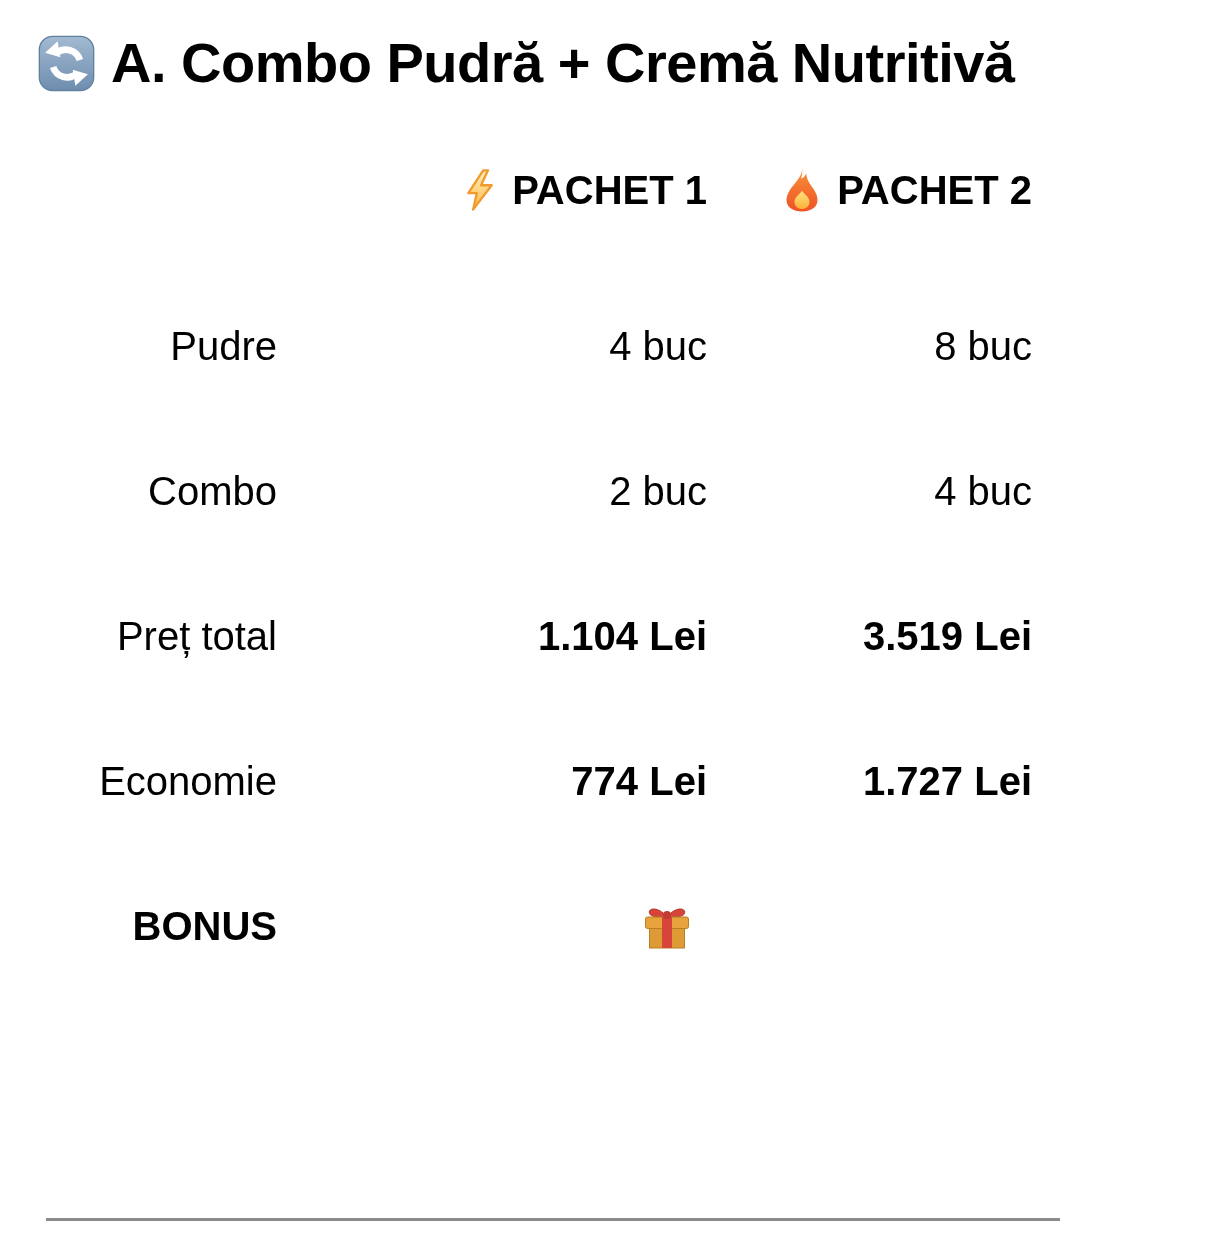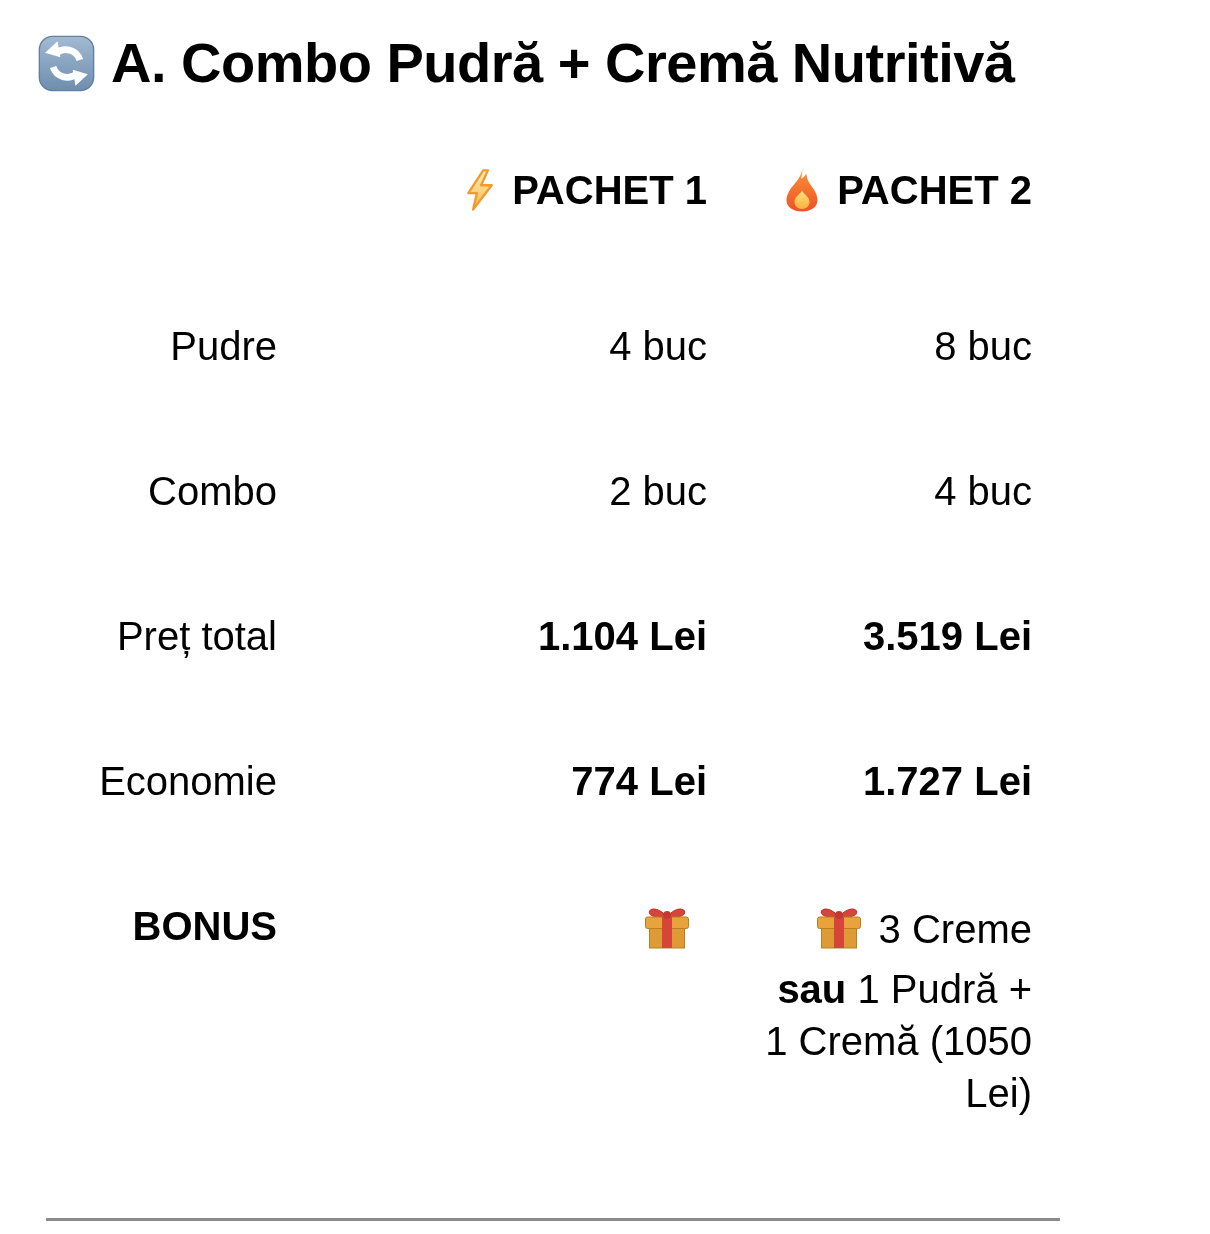--- a/index.html
+++ b/index.html
@@ -159,31 +159,19 @@
           <svg width="50" height="51" viewBox="0 0 50 50">
             <path d="M24.5 16 C16 5.5 5.5 7.5 7.5 13 C8.8 16.3 16.5 17 24.5 16 Z" fill="#d7453a" stroke="#b2352c" stroke-width="1"></path>
             <path d="M25.5 16 C34 5.5 44.5 7.5 42.5 13 C41.2 16.3 33.5 17 25.5 16 Z" fill="#d7453a" stroke="#b2352c" stroke-width="1"></path>
             <rect x="3.5" y="16.5" width="43" height="11.5" rx="2" fill="#e8a33d" stroke="#b97f22" stroke-width="1"></rect>
             <rect x="7.5" y="28" width="35" height="19.5" fill="#dd9a35" stroke="#b97f22" stroke-width="1"></rect>
             <rect x="20" y="16.5" width="10" height="31" fill="#d7453a"></rect>
             <circle cx="25" cy="14.5" r="4" fill="#c23b31"></circle>
           </svg>
         </span>
       </div>
-      <div class="cell">
-        <span class="icon-inline">
-          <svg width="50" height="51" viewBox="0 0 50 50">
-            <path d="M24.5 16 C16 5.5 5.5 7.5 7.5 13 C8.8 16.3 16.5 17 24.5 16 Z" fill="#d7453a" stroke="#b2352c" stroke-width="1"></path>
-            <path d="M25.5 16 C34 5.5 44.5 7.5 42.5 13 C41.2 16.3 33.5 17 25.5 16 Z" fill="#d7453a" stroke="#b2352c" stroke-width="1"></path>
-            <rect x="3.5" y="16.5" width="43" height="11.5" rx="2" fill="#e8a33d" stroke="#b97f22" stroke-width="1"></rect>
-            <rect x="7.5" y="28" width="35" height="19.5" fill="#dd9a35" stroke="#b97f22" stroke-width="1"></rect>
-            <rect x="20" y="16.5" width="10" height="31" fill="#d7453a"></rect>
-            <circle cx="25" cy="14.5" r="4" fill="#c23b31"></circle>
-          </svg>
-        </span><span><span>3 Creme </span><span style="font-weight: 700;">sau</span><span> 1 Pudră +</span><br><span>1 Cremă (1050 Lei)</span></span>
-      </div>
     </div>
 
   </div>
 
   <div class="bottom-divider" style="background: rgb(139, 139, 139);"></div>
 
 </div>
 
 </body></html>

